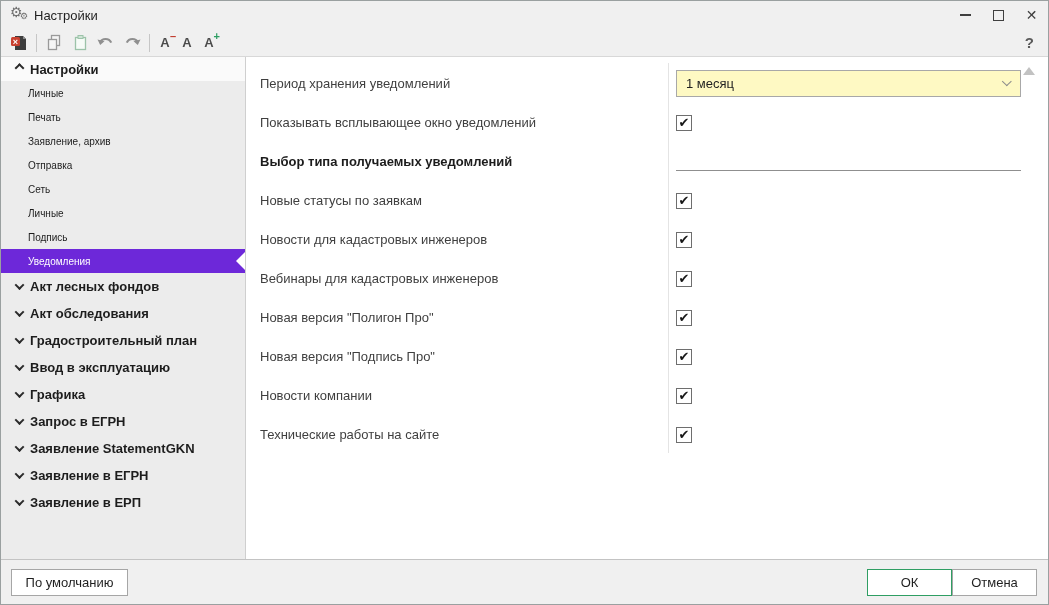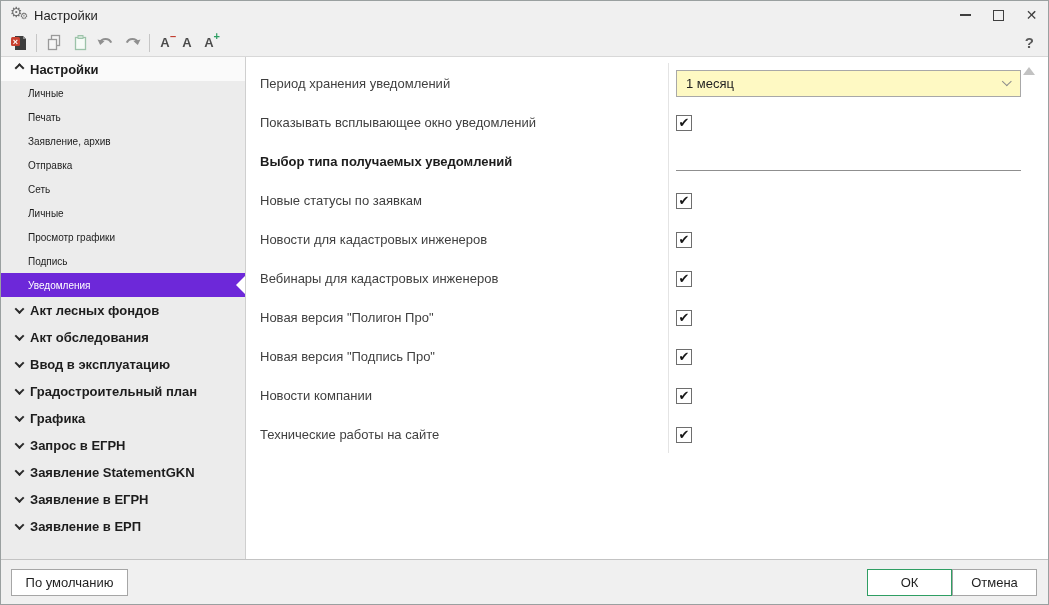--- a/index.html
+++ b/index.html
@@ -170,46 +170,43 @@
             <div class="side-item">
               <span>Отправка</span>
             </div>
             <div class="side-item">
               <span>Сеть</span>
             </div>
             <div class="side-item">
               <span>Личные</span>
             </div>
             <div class="side-item">
-              <span>Просмотр графики</span>
-            </div>
-            <div class="side-item">
               <span>Подпись</span>
             </div>
             <div class="side-item selected" style="background: #6d28d9;">
               <span class="notch"></span>
               <span>Уведомления</span>
             </div>
           </div>
         <div>
             <div class="side-group">
               <span class="chev down"></span>
               <span>Акт лесных фондов</span>
             </div>
             <div class="side-group">
               <span class="chev down"></span>
               <span>Акт обследования</span>
             </div>
             <div class="side-group">
               <span class="chev down"></span>
+              <span>Градостроительный план</span>
+            </div>
+            <div class="side-group">
+              <span class="chev down"></span>
               <span>Ввод в эксплуатацию</span>
-            </div>
-            <div class="side-group">
-              <span class="chev down"></span>
-              <span>Градостроительный план</span>
             </div>
             <div class="side-group">
               <span class="chev down"></span>
               <span>Графика</span>
             </div>
             <div class="side-group">
               <span class="chev down"></span>
               <span>Запрос в ЕГРН</span>
             </div>
             <div class="side-group">

